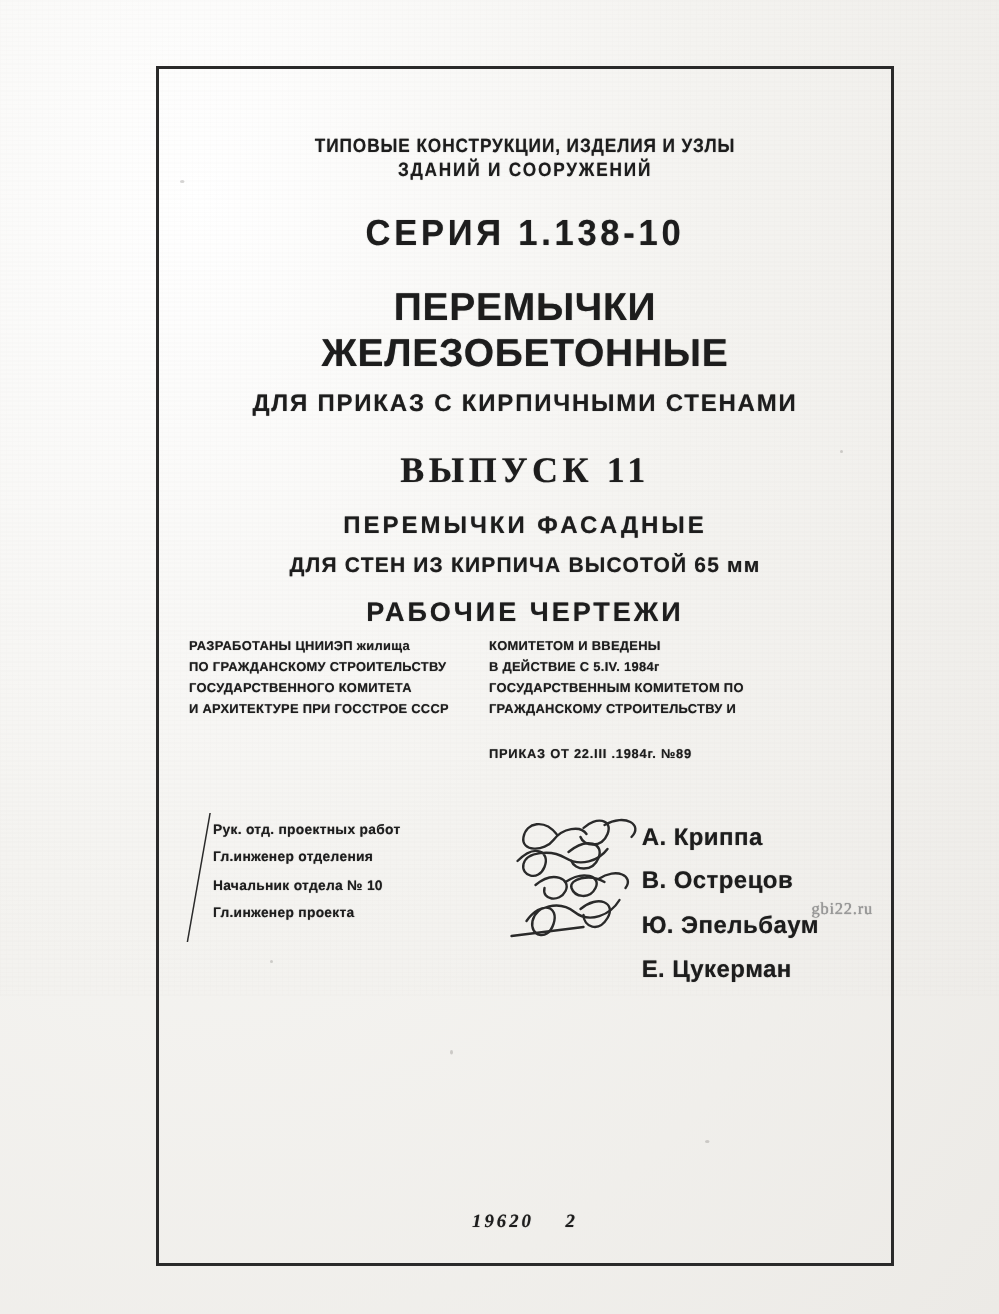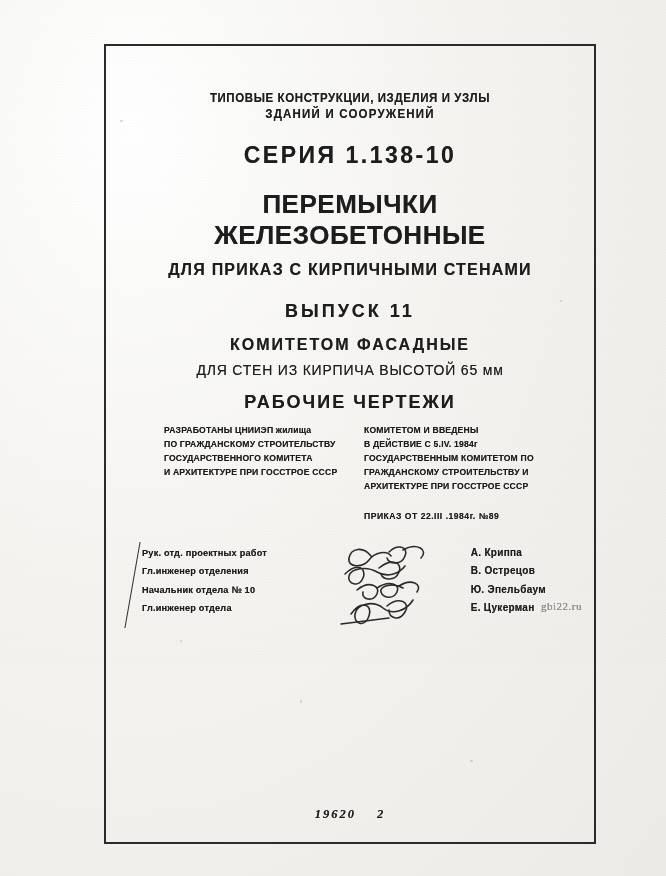--- a/index.html
+++ b/index.html
@@ -95,50 +95,51 @@
     letter-spacing: 0.5px;
   }
   .subtitle {
     margin-top: 10px;
     font-size: 16px;
     font-weight: 700;
     letter-spacing: 1.2px;
   }
   .issue {
     margin-top: 22px;
-    font-size: 18px;
+    font-size: 24px;
     font-weight: 700;
     letter-spacing: 3px;
+    font-family: Liberation Serif, serif;
   }
   .issue-sub {
     margin-top: 14px;
     font-size: 16px;
     font-weight: 700;
     letter-spacing: 2px;
   }
   .issue-sub2 {
     margin-top: 8px;
     font-size: 14px;
-    font-weight: 400;
+    font-weight: 700;
     letter-spacing: 0.8px;
   }
   .drawings {
     margin-top: 14px;
     font-size: 18px;
     font-weight: 700;
     letter-spacing: 2px;
   }
 
   .cols {
     position: absolute;
     left: 22px;
     right: 22px;
     top: 380px;
     display: flex;
-    justify-content: flex-end;
+    justify-content: flex-start;
   }
   .col-left {
     width: 200px;
     font-size: 8.6px;
     font-weight: 700;
     line-height: 1.62;
     letter-spacing: 0.2px;
   }
   .col-right {
     width: 210px;
@@ -167,21 +168,21 @@
     top: 0;
     font-size: 9.2px;
     font-weight: 700;
     line-height: 2.0;
     letter-spacing: 0.2px;
   }
   .sig-names-right {
     position: absolute;
     right: 28px;
     top: 0;
-    font-size: 10px;
+    font-size: 16px;
     font-weight: 700;
     line-height: 1.84;
     letter-spacing: 0.3px;
     text-align: left;
   }
   .sig-bracket {
     position: absolute;
     left: 4px;
     top: -2px;
     width: 10px;
@@ -246,50 +247,49 @@
 
     <div class="ctr line-1">ТИПОВЫЕ КОНСТРУКЦИИ, ИЗДЕЛИЯ И УЗЛЫ</div>
     <div class="ctr line-2">ЗДАНИЙ И СООРУЖЕНИЙ</div>
 
     <div class="ctr series">СЕРИЯ  1.138-10</div>
 
     <div class="ctr title-main">ПЕРЕМЫЧКИ ЖЕЛЕЗОБЕТОННЫЕ</div>
     <div class="ctr subtitle">ДЛЯ ПРИКАЗ С КИРПИЧНЫМИ  СТЕНАМИ</div>
 
     <div class="ctr issue">ВЫПУСК  11</div>
-    <div class="ctr issue-sub">КОМИТЕТОМ ФАСАДНЫЕ</div>
+    <div class="ctr issue-sub">ПЕРЕМЫЧКИ ФАСАДНЫЕ</div>
     <div class="ctr issue-sub2">ДЛЯ СТЕН ИЗ КИРПИЧА ВЫСОТОЙ 65 мм</div>
 
     <div class="ctr drawings">РАБОЧИЕ  ЧЕРТЕЖИ</div>
 
     <div class="cols">
       <div class="col-left">
         <div>РАЗРАБОТАНЫ ЦНИИЭП жилища</div>
         <div>ПО ГРАЖДАНСКОМУ СТРОИТЕЛЬСТВУ</div>
         <div>ГОСУДАРСТВЕННОГО КОМИТЕТА</div>
         <div>И АРХИТЕКТУРЕ ПРИ ГОССТРОЕ СССР</div>
       </div>
       <div class="col-right">
         <div>КОМИТЕТОМ И ВВЕДЕНЫ</div>
         <div>В ДЕЙСТВИЕ  С 5.IV. 1984г</div>
         <div>ГОСУДАРСТВЕННЫМ КОМИТЕТОМ ПО</div>
         <div>ГРАЖДАНСКОМУ  СТРОИТЕЛЬСТВУ  И</div>
-        <div>АРХИТЕКТУРЕ ПРИ ГОССТРОЕ СССР</div>
         <div class="order">ПРИКАЗ  ОТ  22.III .1984г. №89</div>
       </div>
     </div>
 
     <div class="sig-block">
       <div class="sig-bracket"></div>
 
       <div class="sig-names-left">
         <div>Рук. отд. проектных работ</div>
         <div>Гл.инженер отделения</div>
         <div>Начальник отдела № 10</div>
-        <div>Гл.инженер отдела</div>
+        <div>Гл.инженер проекта</div>
       </div>
 
       <svg class="scribbles" viewBox="0 0 175 100">
         <g stroke="#2a2a2a" fill="none" stroke-width="1.6" stroke-linecap="round">
           <path d="M38,18 C30,8 18,10 16,20 C14,30 30,30 36,22 C42,14 54,12 58,18"></path>
           <path d="M56,14 C64,6 76,8 72,18 C68,28 56,26 54,20"></path>
           <path d="M70,12 C84,4 96,12 88,20"></path>
           <path d="M12,36 C24,24 34,30 30,40 C26,50 14,46 16,38 C18,30 34,28 44,34 C54,40 66,36 72,28"></path>
           <path d="M46,30 C58,20 70,24 66,34 C62,44 50,42 48,36"></path>
           <path d="M24,52 C36,42 48,48 44,56 C40,64 28,62 30,54"></path>

